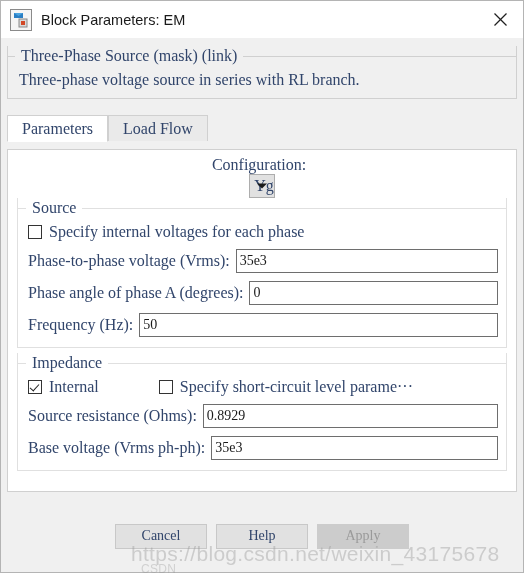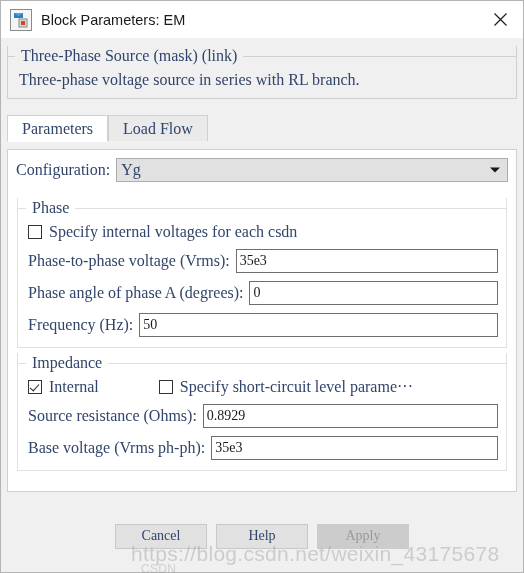--- a/index.html
+++ b/index.html
@@ -151,20 +151,21 @@
     box-sizing: border-box;
     overflow: hidden;
     position: relative;
   }
 
   .config-row {
     display: flex;
     align-items: center;
     height: 27px;
     margin-bottom: 16px;
+    flex-direction: column;
   }
   .config-label {
     font-size: 16px;
     color: #31456b;
     white-space: nowrap;
     padding-right: 6px;
   }
   .combo {
     flex: 1;
     height: 24px;
@@ -391,27 +392,27 @@
       <div class="config-label">Configuration:</div>
       <div class="combo">
         <span class="combo-value">Yg</span>
         <span class="combo-arrow"></span>
       </div>
     </div>
 
     <div class="fgroup">
       <div class="fgroup-head">
         <div class="fgroup-tick"></div>
-        <div class="fgroup-title">Phase</div>
+        <div class="fgroup-title">Source</div>
         <div class="fgroup-rule"></div>
       </div>
 
       <div class="cbrow">
         <span class="cbox"></span>
-        <span class="cblabel">Specify internal voltages for each csdn</span>
+        <span class="cblabel">Specify internal voltages for each phase</span>
       </div>
 
       <div class="frow">
         <span class="flabel">Phase-to-phase voltage (Vrms):</span>
         <input class="finput" type="text" value="35e3" style="">
       </div>
 
       <div class="frow">
         <span class="flabel">Phase angle of phase A (degrees):</span>
         <input class="finput" type="text" value="0" style="">

